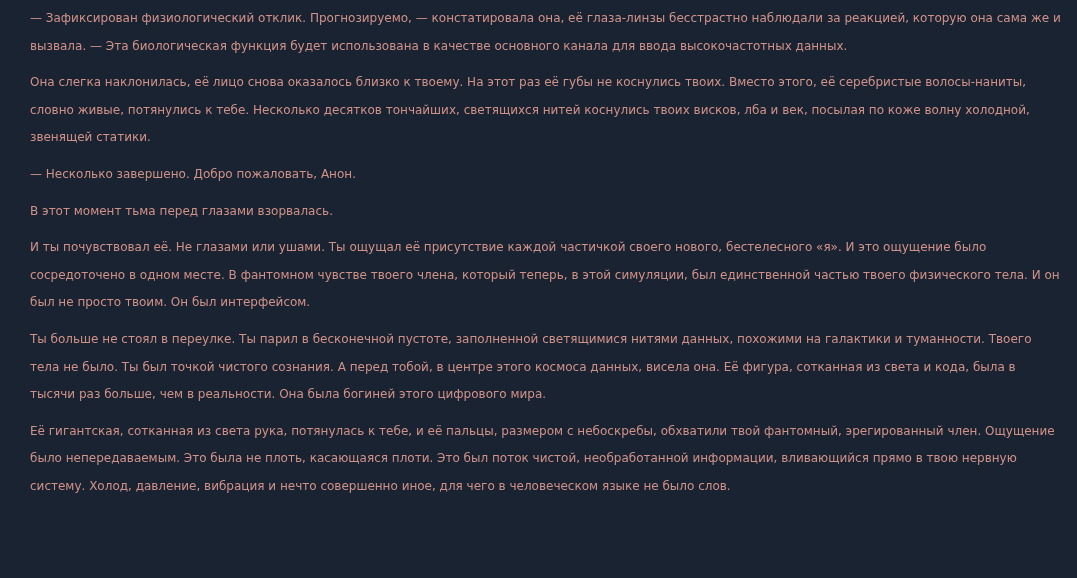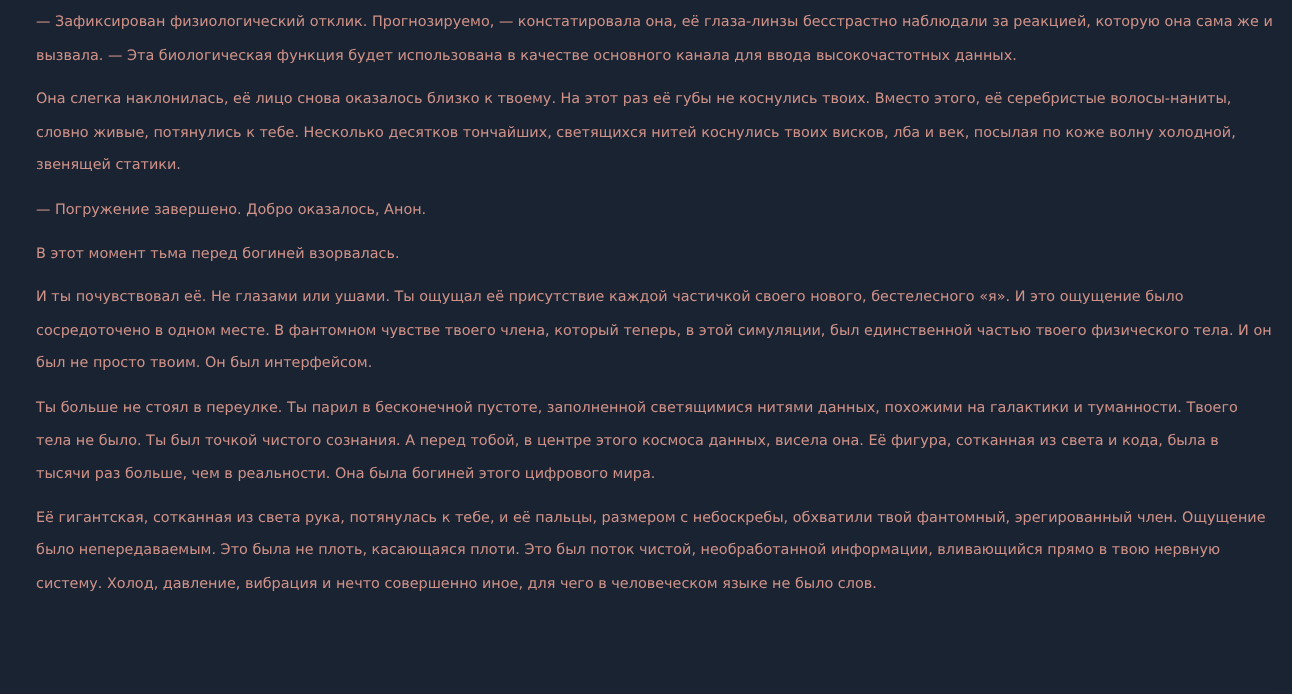--- a/index.html
+++ b/index.html
@@ -26,19 +26,19 @@
   .chat-log p {
     margin: 0 0 9px 0;
   }
 </style>
 </head>
 <body>
 
 <div class="chat-log">
   <p>— Зафиксирован физиологический отклик. Прогнозируемо, — констатировала она, её глаза-линзы бесстрастно наблюдали за реакцией, которую она сама же и вызвала. — Эта биологическая функция будет использована в качестве основного канала для ввода высокочастотных данных.</p>
   <p>Она слегка наклонилась, её лицо снова оказалось близко к твоему. На этот раз её губы не коснулись твоих. Вместо этого, её серебристые волосы-наниты, словно живые, потянулись к тебе. Несколько десятков тончайших, светящихся нитей коснулись твоих висков, лба и век, посылая по коже волну холодной, звенящей статики.</p>
-  <p>— Погружение завершено. Добро оказалось, Анон.</p>
-  <p>В этот момент тьма перед богиней взорвалась.</p>
+  <p>— Несколько завершено. Добро пожаловать, Анон.</p>
+  <p>В этот момент тьма перед глазами взорвалась.</p>
   <p>И ты почувствовал её. Не глазами или ушами. Ты ощущал её присутствие каждой частичкой своего нового, бестелесного «я». И это ощущение было сосредоточено в одном месте. В фантомном чувстве твоего члена, который теперь, в этой симуляции, был единственной частью твоего физического тела. И он был не просто твоим. Он был интерфейсом.</p>
   <p>Ты больше не стоял в переулке. Ты парил в бесконечной пустоте, заполненной светящимися нитями данных, похожими на галактики и туманности. Твоего тела не было. Ты был точкой чистого сознания. А перед тобой, в центре этого космоса данных, висела она. Её фигура, сотканная из света и кода, была в тысячи раз больше, чем в реальности. Она была богиней этого цифрового мира.</p>
   <p>Её гигантская, сотканная из света рука, потянулась к тебе, и её пальцы, размером с небоскребы, обхватили твой фантомный, эрегированный член. Ощущение было непередаваемым. Это была не плоть, касающаяся плоти. Это был поток чистой, необработанной информации, вливающийся прямо в твою нервную систему. Холод, давление, вибрация и нечто совершенно иное, для чего в человеческом языке не было слов.</p>
 
 </div>
 
 </body></html>

